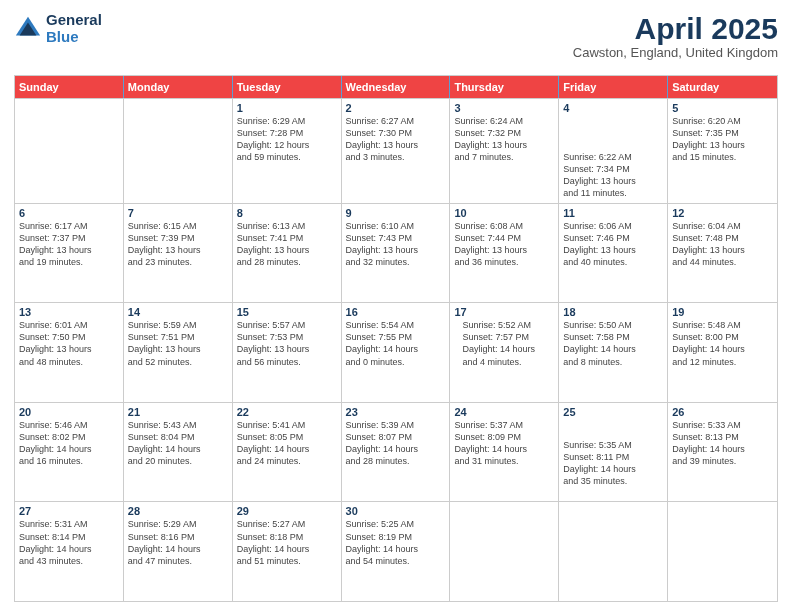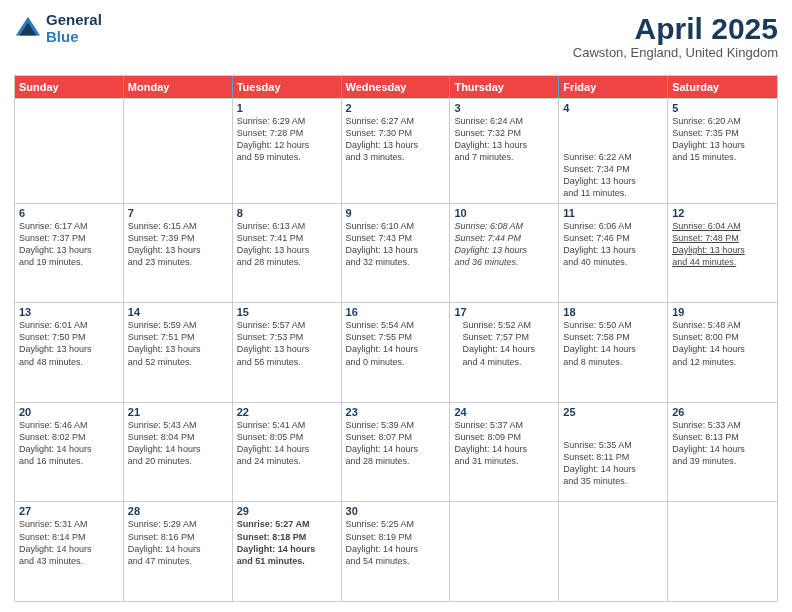--- a/index.html
+++ b/index.html
@@ -211,35 +211,35 @@
           </div>
           <div class="cal-cell">
             <div class="cell-day">9</div>
             <div class="cell-info" style="white-space: pre-line;">Sunrise: 6:10 AM
 Sunset: 7:43 PM
 Daylight: 13 hours
 and 32 minutes.</div>
           </div>
           <div class="cal-cell">
             <div class="cell-day">10</div>
-            <div class="cell-info" style="white-space: pre-line; font-style: italic;">Sunrise: 6:08 AM
+            <div class="cell-info" style="white-space: pre-line;">Sunrise: 6:08 AM
 Sunset: 7:44 PM
 Daylight: 13 hours
 and 36 minutes.</div>
           </div>
           <div class="cal-cell">
             <div class="cell-day">11</div>
             <div class="cell-info" style="white-space: pre-line;">Sunrise: 6:06 AM
 Sunset: 7:46 PM
 Daylight: 13 hours
 and 40 minutes.</div>
           </div>
           <div class="cal-cell">
             <div class="cell-day">12</div>
-            <div class="cell-info" style="white-space: pre-line; text-decoration: underline;">Sunrise: 6:04 AM
+            <div class="cell-info" style="white-space: pre-line;">Sunrise: 6:04 AM
 Sunset: 7:48 PM
 Daylight: 13 hours
 and 44 minutes.</div>
           </div>
         </div>
         <div class="cal-week">
           <div class="cal-cell">
             <div class="cell-day">13</div>
             <div class="cell-info" style="white-space: pre-line;">Sunrise: 6:01 AM
 Sunset: 7:50 PM
@@ -350,21 +350,21 @@
           </div>
           <div class="cal-cell">
             <div class="cell-day">28</div>
             <div class="cell-info" style="white-space: pre-line;">Sunrise: 5:29 AM
 Sunset: 8:16 PM
 Daylight: 14 hours
 and 47 minutes.</div>
           </div>
           <div class="cal-cell">
             <div class="cell-day">29</div>
-            <div class="cell-info" style="white-space: pre-line; font-weight: bold;">Sunrise: 5:27 AM
+            <div class="cell-info" style="white-space: pre-line;">Sunrise: 5:27 AM
 Sunset: 8:18 PM
 Daylight: 14 hours
 and 51 minutes.</div>
           </div>
           <div class="cal-cell">
             <div class="cell-day">30</div>
             <div class="cell-info" style="white-space: pre-line;">Sunrise: 5:25 AM
 Sunset: 8:19 PM
 Daylight: 14 hours
 and 54 minutes.</div>

